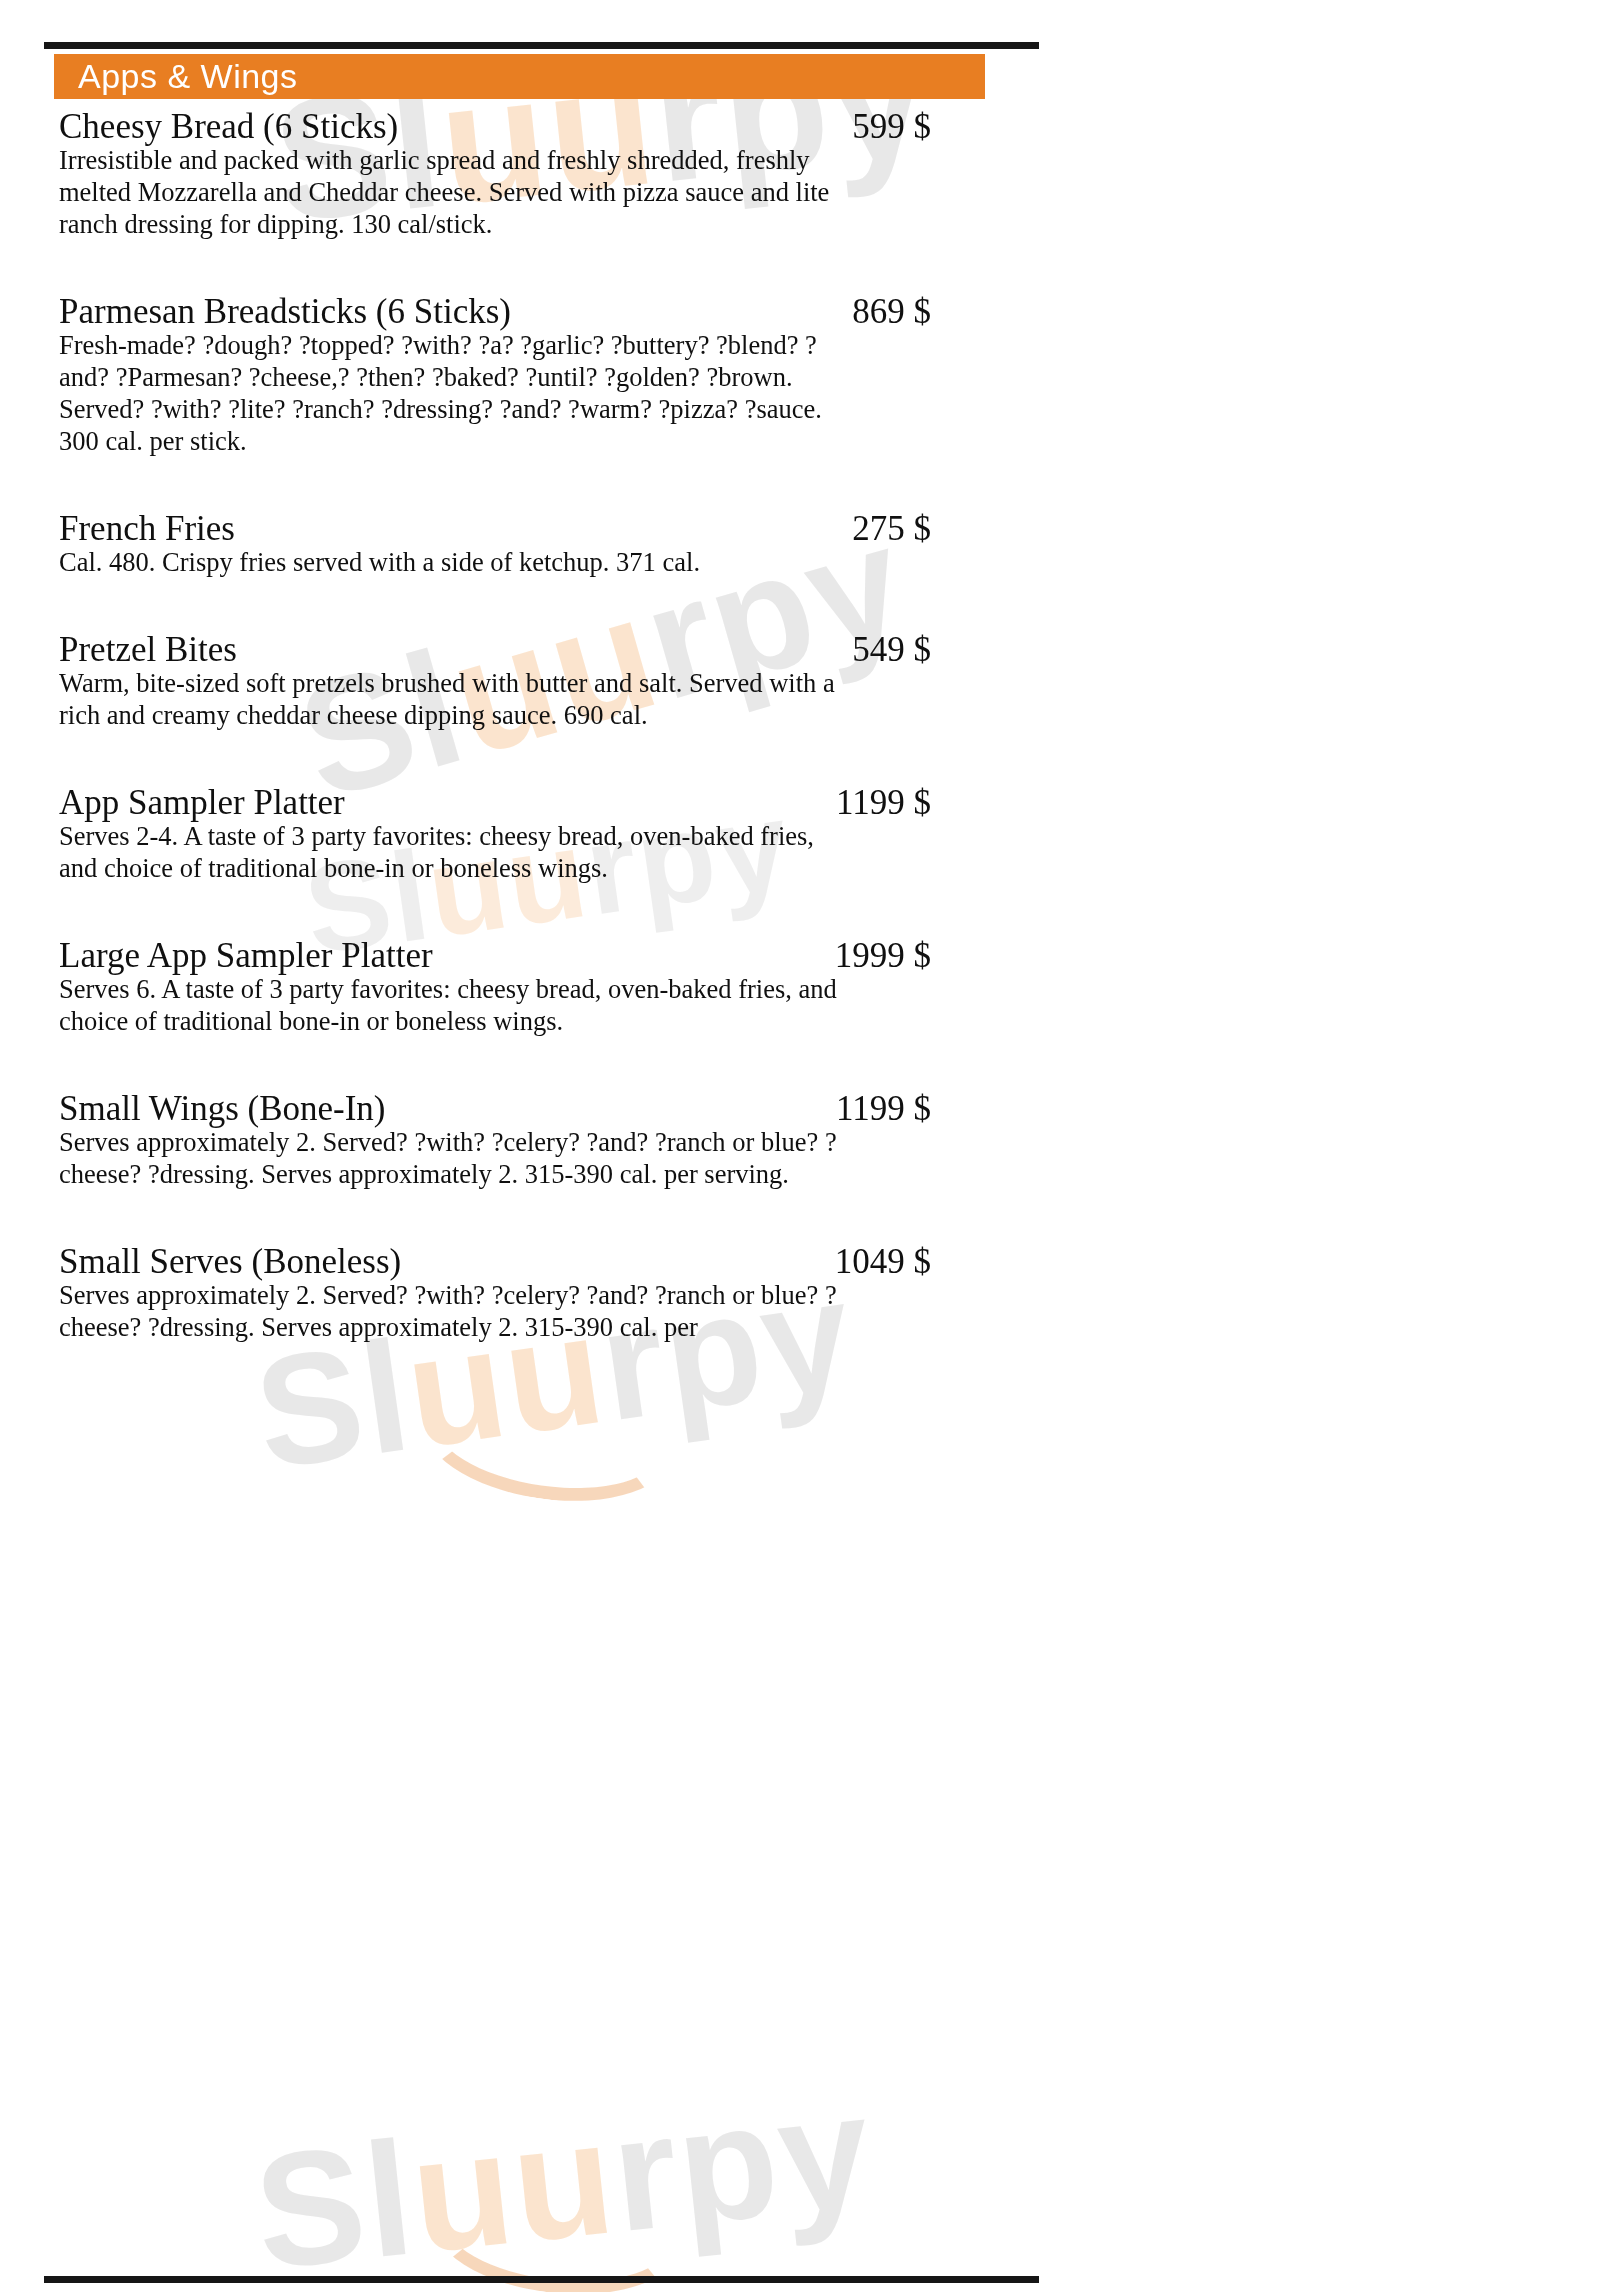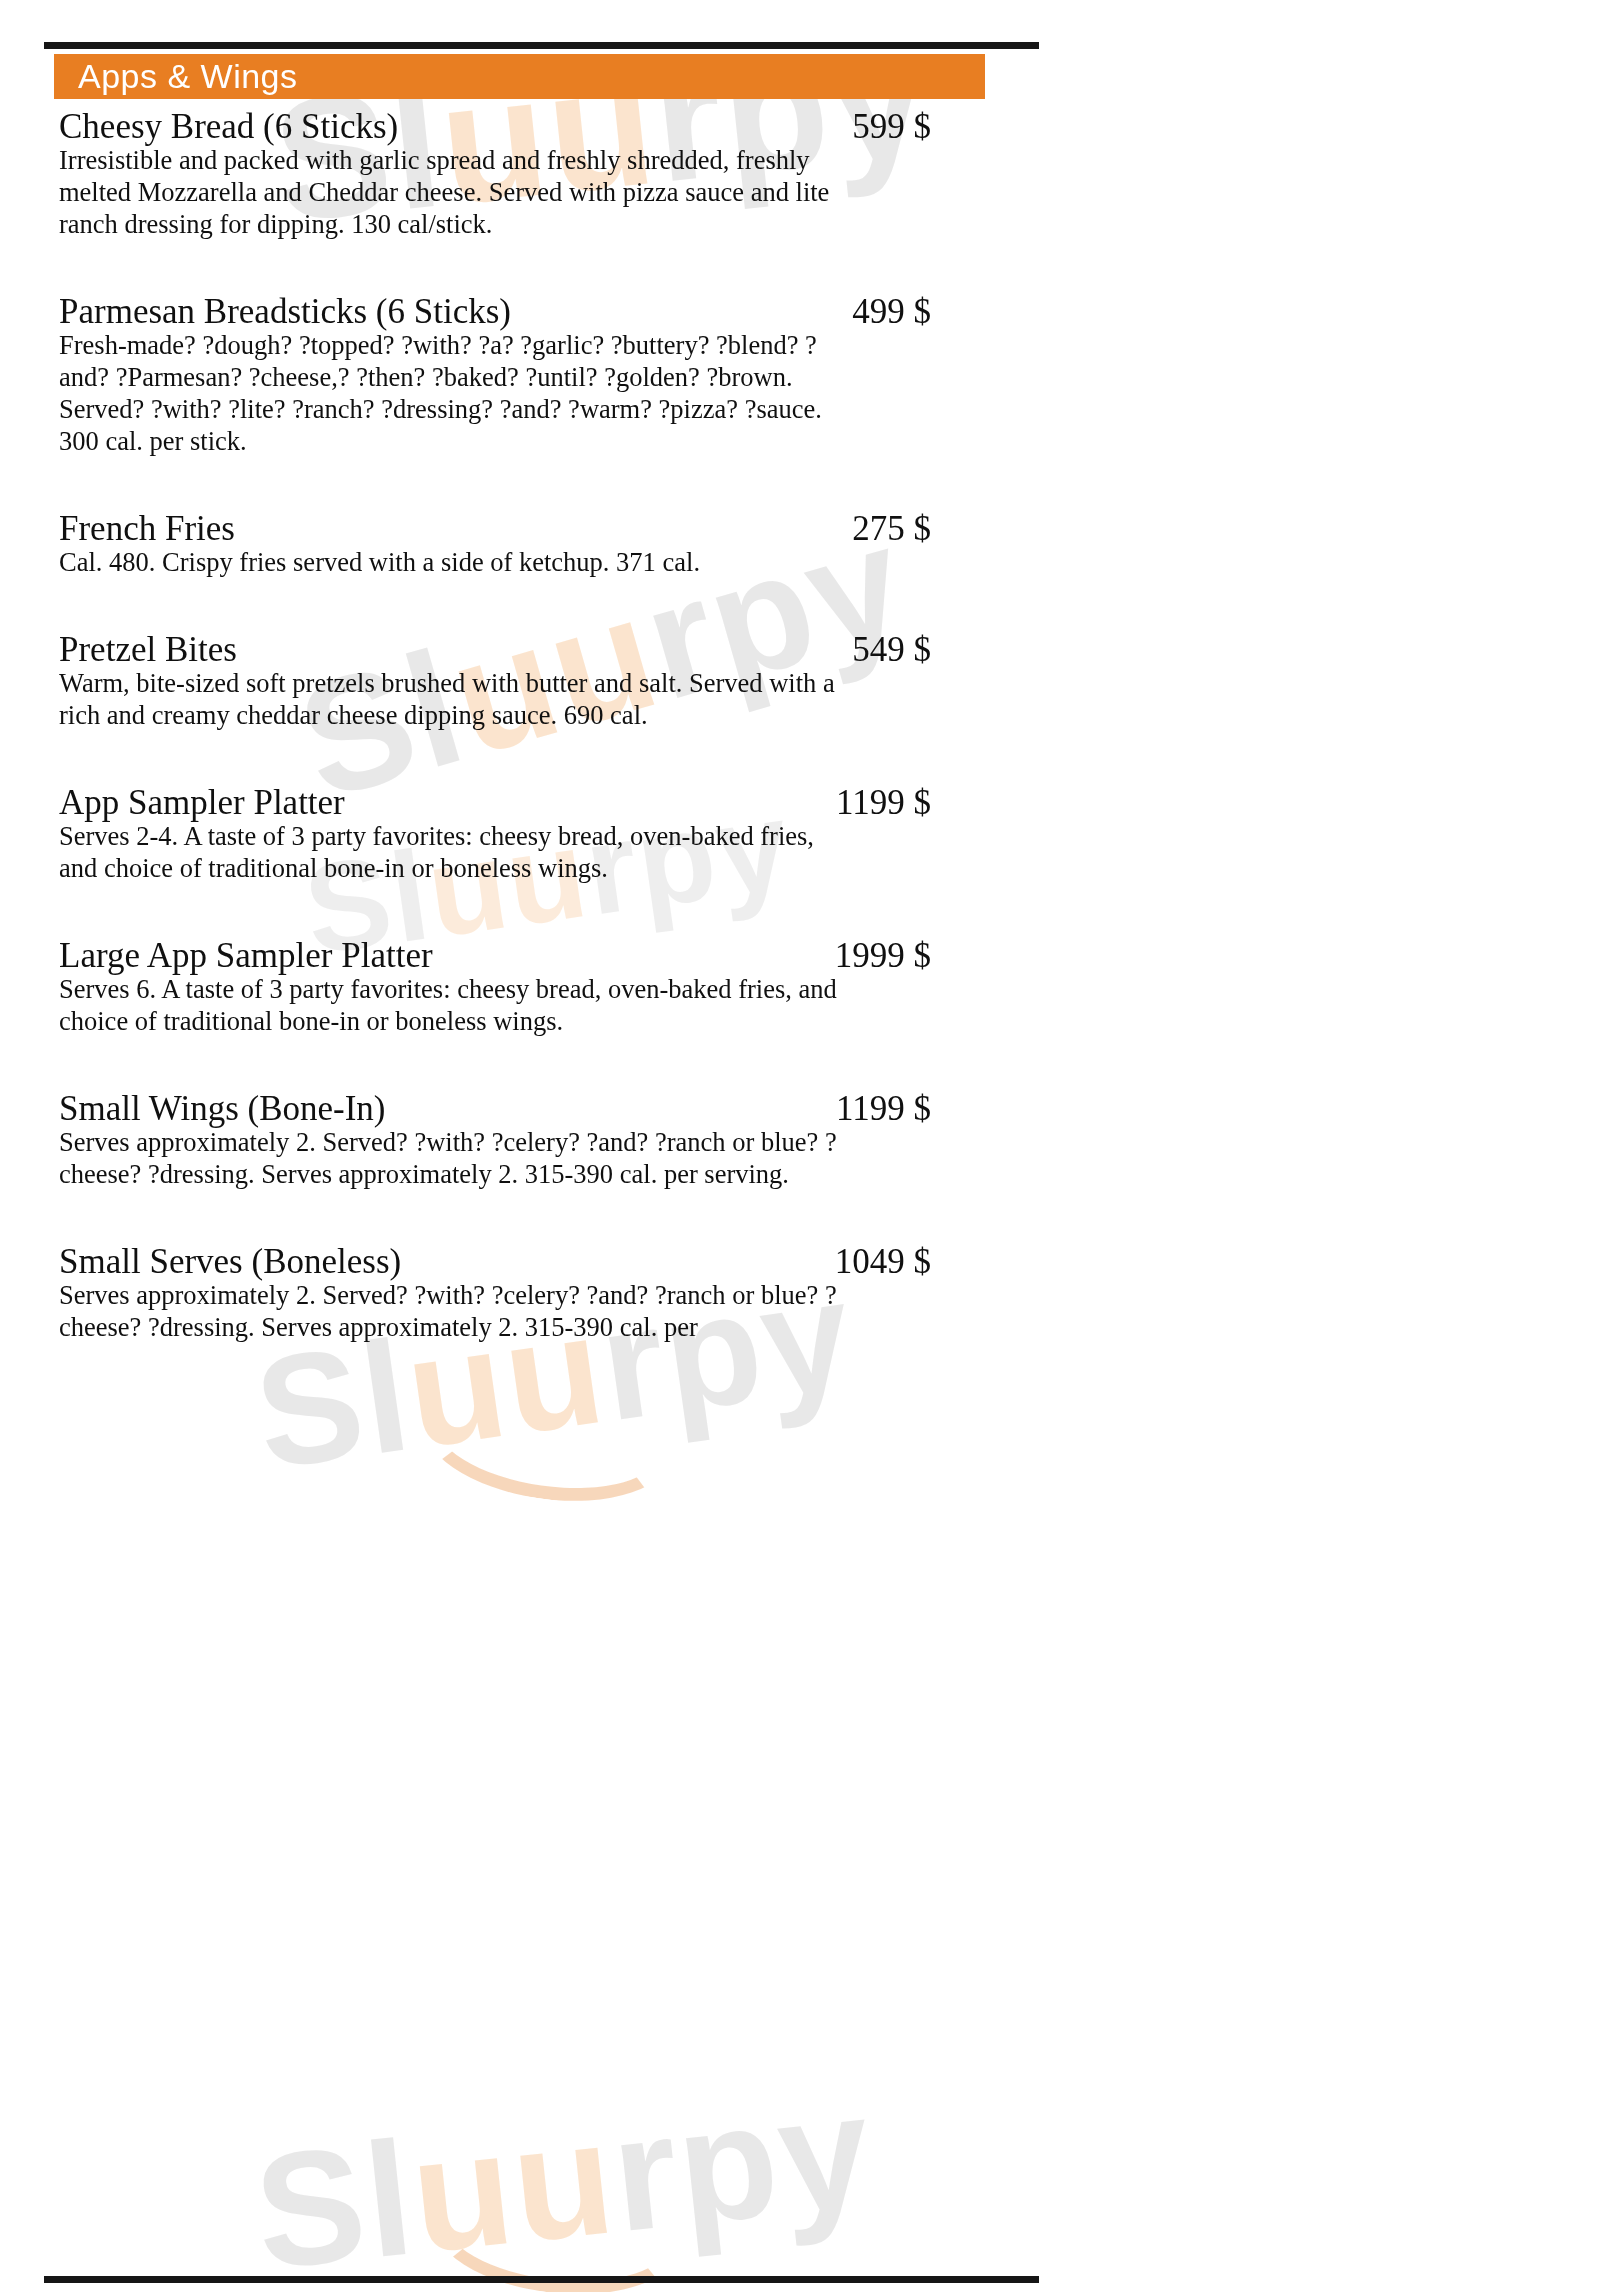--- a/index.html
+++ b/index.html
@@ -121,21 +121,21 @@
     <div class="item-head">
       <span class="item-name">Cheesy Bread (6 Sticks)</span>
       <span class="item-price">599 $</span>
     </div>
     <div class="item-desc">Irresistible and packed with garlic spread and freshly shredded, freshly melted Mozzarella and Cheddar cheese. Served with pizza sauce and lite ranch dressing for dipping. 130 cal/stick.</div>
   </div>
 
   <div class="menu-item">
     <div class="item-head">
       <span class="item-name">Parmesan Breadsticks (6 Sticks)</span>
-      <span class="item-price">499 $</span>
+      <span class="item-price">869 $</span>
     </div>
     <div class="item-desc">Fresh-made? ?dough? ?topped? ?with? ?a? ?garlic? ?buttery? ?blend? ?and? ?Parmesan? ?cheese,? ?then? ?baked? ?until? ?golden? ?brown. Served? ?with? ?lite? ?ranch? ?dressing? ?and? ?warm? ?pizza? ?sauce. 300 cal. per stick.</div>
   </div>
 
   <div class="menu-item">
     <div class="item-head">
       <span class="item-name">French Fries</span>
       <span class="item-price">275 $</span>
     </div>
     <div class="item-desc">Cal. 480. Crispy fries served with a side of ketchup. 371 cal.</div>

